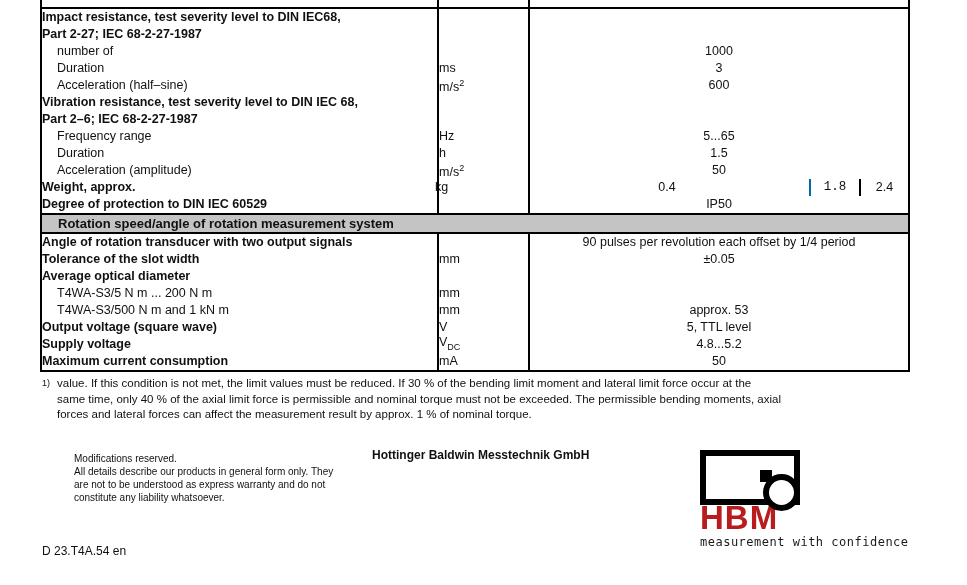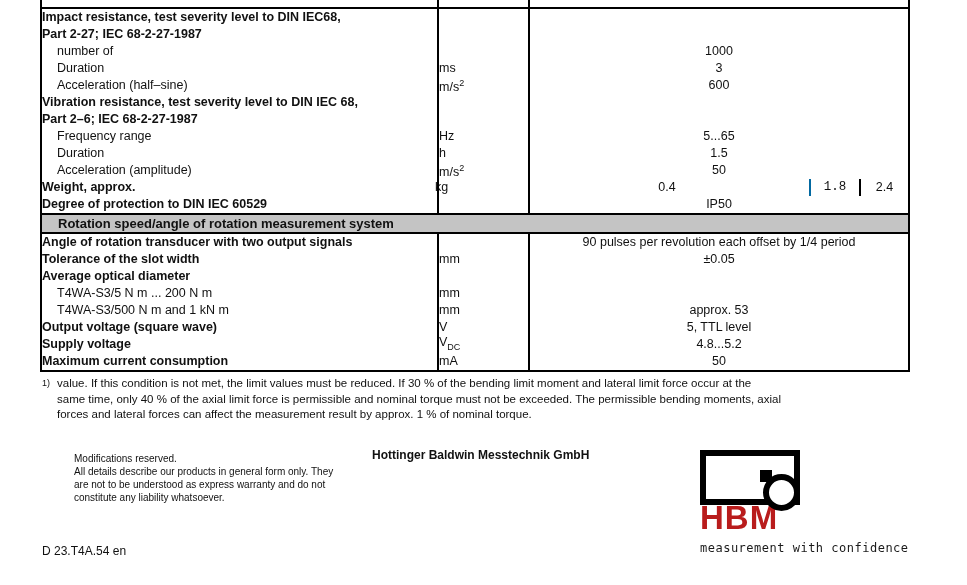--- a/index.html
+++ b/index.html
@@ -40,21 +40,21 @@
   .footnote .marker sup{font-size:9px;}
   .footnote .fn-lines div{white-space:nowrap;}
   
   .smallprint{position:absolute;left:42px;top:452px;width:300px;font-size:10px;line-height:13px;margin-left:32px;}
   .company{position:absolute;left:340px;top:448px;font-size:12px;font-weight:bold;white-space:nowrap;margin-left:32px;}
   .logo{position:absolute;left:700px;top:450px;width:215px;}
   .logo-rect{position:relative;width:100px;height:55px;box-sizing:border-box;border:6px solid #000;background:#fff;}
   .logo-tab{position:absolute;left:54px;top:14px;width:12px;height:12px;background:#000;}
   .logo-circle{position:absolute;left:57px;top:18px;width:25px;height:25px;box-sizing:content-box;border:6px solid #000;border-radius:50%;background:#fff;}
   .logo-word{margin-top:-4px;font-size:33px;font-weight:900;letter-spacing:1px;line-height:34px;color:#b91c1c;}
-  .logo-tagline{margin-top:6px;font-family:"DejaVu Sans Mono","Liberation Mono",monospace;font-size:12px;letter-spacing:0.5px;white-space:nowrap;color:#1a1a1a;}
+  .logo-tagline{font-family:"DejaVu Sans Mono","Liberation Mono",monospace;font-size:12px;letter-spacing:0.5px;white-space:nowrap;color:#1a1a1a;}
   .doc-number{position:absolute;left:42px;top:544px;font-size:12px;}
 </style>
 </head>
 <body>
 
 <div class="spec-table">
   <div class="top-strip">
     <div class="vline u1"></div>
     <div class="vline u2"></div>
   </div>

